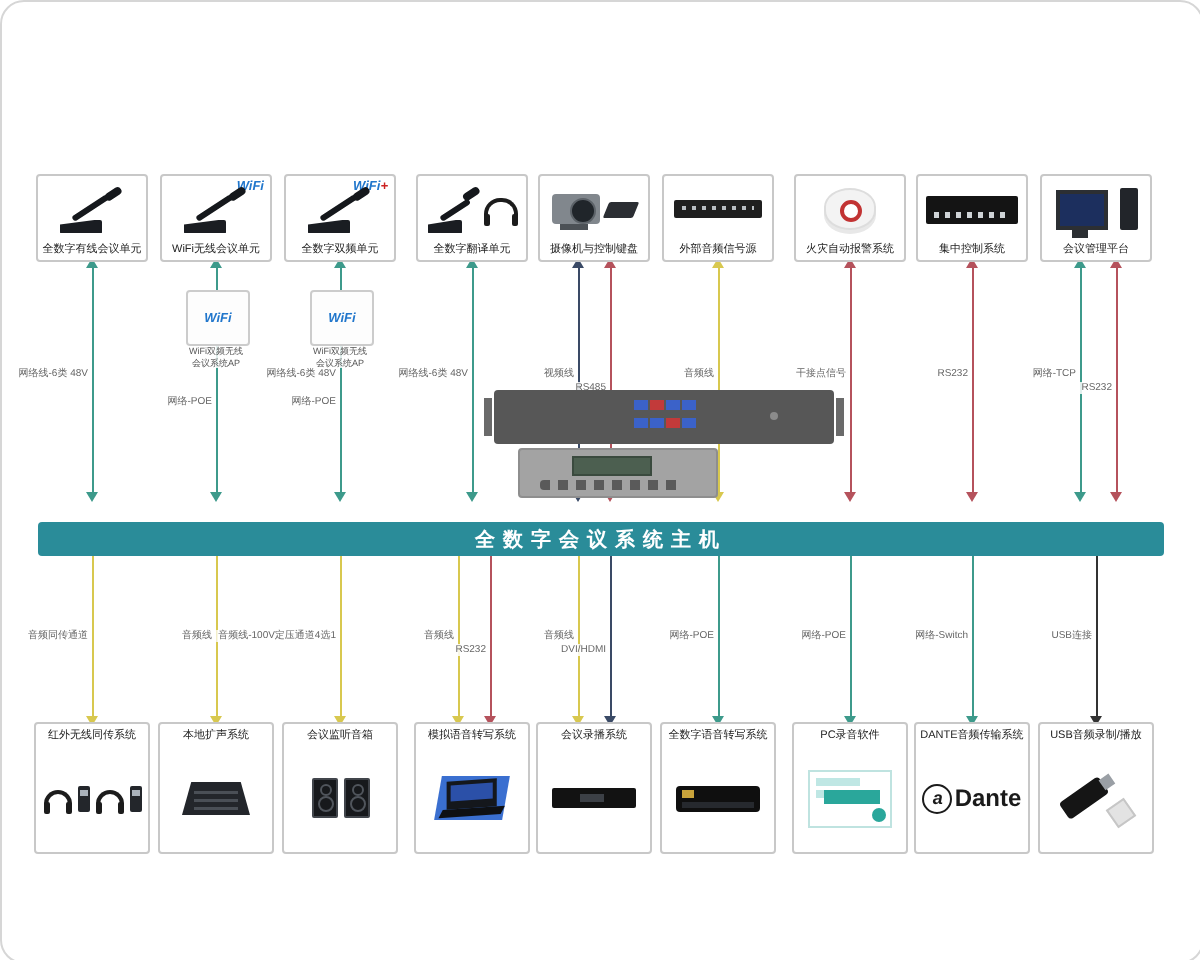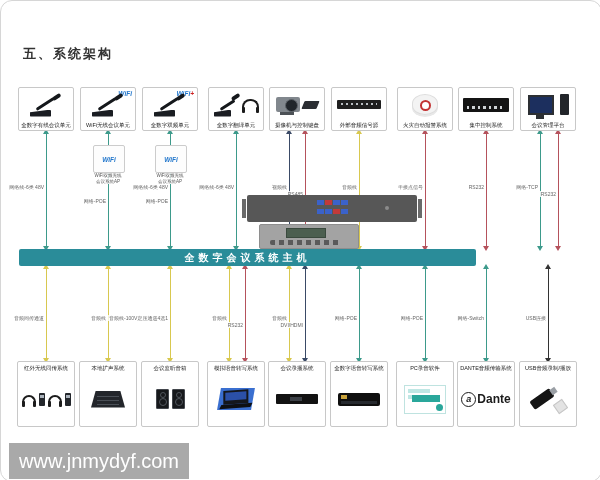--- a/index.html
+++ b/index.html
@@ -18,21 +18,21 @@
   .topbox{top:86px;height:44px;justify-content:flex-end;padding-bottom:1px;}
   .botbox{top:360px;height:66px;justify-content:flex-start;padding-top:2px;}
   .iconarea{flex:1;display:flex;align-items:center;justify-content:center;gap:3px;width:100%;position:relative;}
   
   .vline{position:absolute;width:1px;}
   .vline::before{content:"";position:absolute;top:-5px;left:-3px;border:3px solid transparent;border-bottom:5px solid currentColor;}
   .vline::after{content:"";position:absolute;bottom:-5px;left:-3px;border:3px solid transparent;border-top:5px solid currentColor;}
   .linelabel{position:absolute;font-size:5px;color:#666;white-space:nowrap;transform:translateX(-100%);
              background:rgba(255,255,255,.85);padding:0 1px;line-height:6px;}
   
-  .bus{position:absolute;left:18px;top:248px;width:457px;height:17px;background:#2a8c99;border-radius:2px;
+  .bus{position:absolute;left:18px;top:260px;width:563px;height:17px;background:#2a8c99;border-radius:2px;
        color:#fff;font-size:10px;font-weight:bold;letter-spacing:4px;display:flex;align-items:center;justify-content:center;}
   
   .host-top{position:absolute;left:246px;top:194px;width:170px;height:27px;background:#575757;border-radius:2px;}
   .host-top .ear{position:absolute;top:4px;width:4px;height:19px;background:#6a6a6a;}
   .host-top .grid{position:absolute;left:70px;top:5px;width:32px;height:17px;display:flex;flex-wrap:wrap;gap:1px;}
   .host-top .grid i{width:7px;height:5px;display:block;}
   .host-top .led{position:absolute;right:28px;top:11px;width:4px;height:4px;border-radius:50%;background:#8b8b8b;}
   .host-bot{position:absolute;left:258px;top:223px;width:98px;height:23px;background:#a3a3a3;border-radius:2px;border:1px solid #8e8e8e;}
   .host-bot .lcd{position:absolute;left:26px;top:3px;width:38px;height:8px;background:#4c5f50;border:1px solid #3a4a3e;}
   .host-bot .btns{position:absolute;left:10px;bottom:3px;width:72px;height:5px;
@@ -97,21 +97,20 @@
             text-align:center;margin-right:1px;font-style:italic;}
   .usb{width:24px;height:10px;background:#151515;border-radius:2px;transform:rotate(-35deg);position:relative;}
   .usb::after{content:"";position:absolute;right:-5px;top:2px;width:6px;height:6px;background:#9a9fa5;}
   .usbcap{width:9px;height:9px;background:#e3e3e3;border:1px solid #c6c6c6;transform:rotate(-35deg);margin-left:-2px;margin-top:14px;}
 </style>
 </head>
 <body>
 
 <div class="page">
 
-  <div class="title">五、系统架构</div>
 
   <div class="vline" style="left:45px;top:130px;height:118px;background:#3d9a8b;color:#3d9a8b;"></div>
   <div class="vline" style="left:107px;top:130px;height:118px;background:#3d9a8b;color:#3d9a8b;"></div>
   <div class="vline" style="left:169px;top:130px;height:118px;background:#3d9a8b;color:#3d9a8b;"></div>
   <div class="vline" style="left:235px;top:130px;height:118px;background:#3d9a8b;color:#3d9a8b;"></div>
   <div class="vline" style="left:288px;top:130px;height:118px;background:#3a4a66;color:#3a4a66;"></div>
   <div class="vline" style="left:304px;top:130px;height:118px;background:#b5525c;color:#b5525c;"></div>
   <div class="vline" style="left:358px;top:130px;height:118px;background:#d8c84f;color:#d8c84f;"></div>
   <div class="vline" style="left:424px;top:130px;height:118px;background:#b5525c;color:#b5525c;"></div>
   <div class="vline" style="left:485px;top:130px;height:118px;background:#b5525c;color:#b5525c;"></div>
@@ -328,14 +327,13 @@
     </div>
   </div>
   <div class="box botbox" style="left:518px;width:58px;">
     <div class="lbl">USB音频录制/播放</div>
     <div class="iconarea">
         <div class="usb"></div>
         <div class="usbcap"></div>
       </div>
   </div>
 
-  <div class="watermark">www.jnmydyf.com</div>
 </div>
 
 </body></html>

